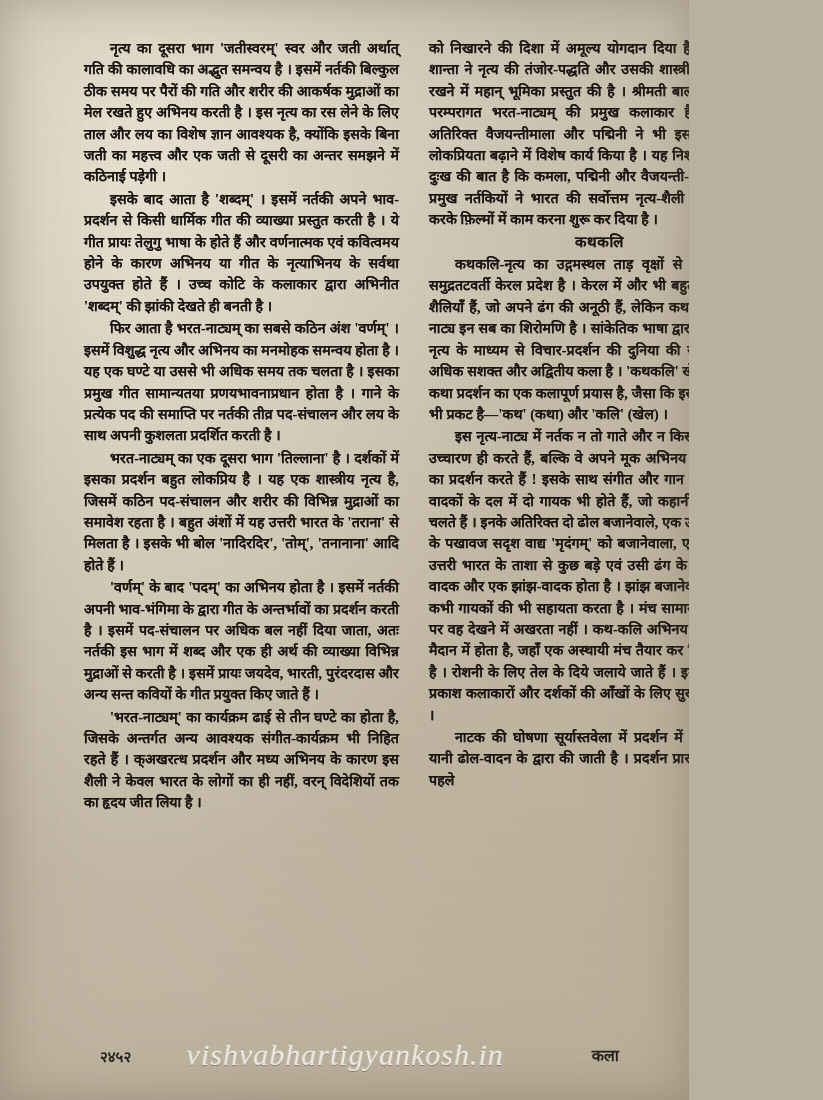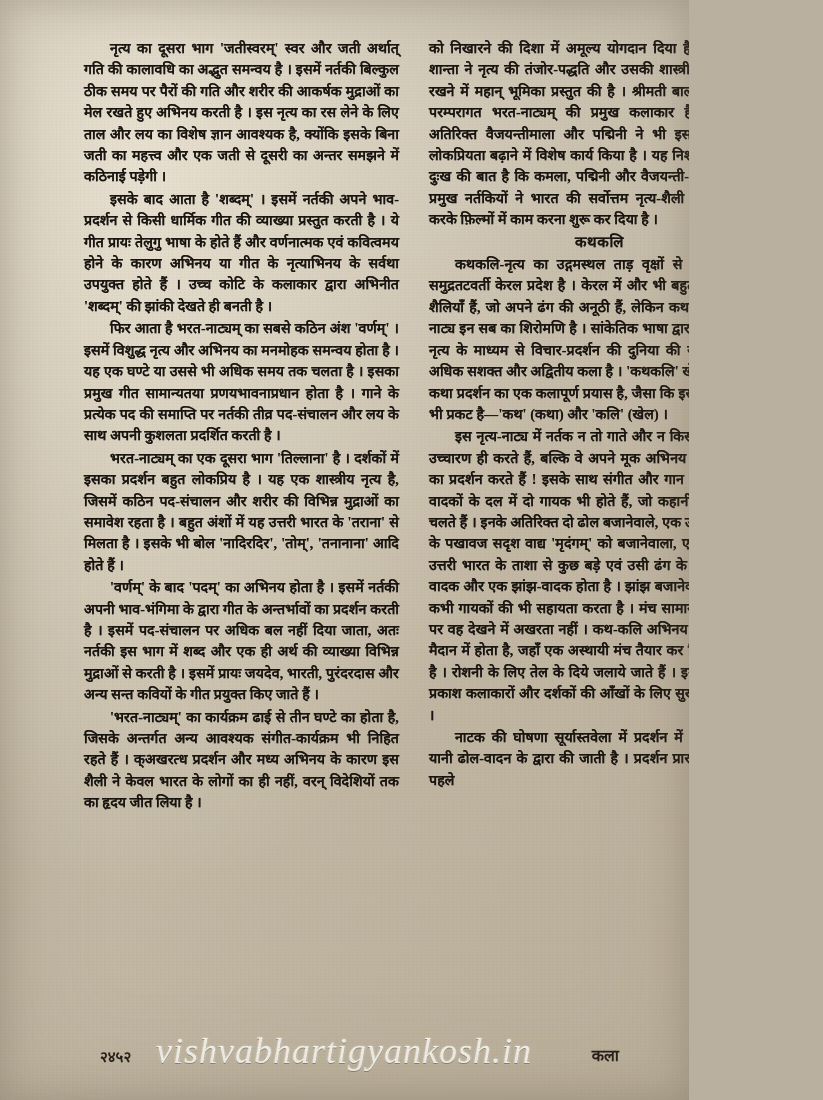--- a/index.html
+++ b/index.html
@@ -91,21 +91,21 @@
     color: #221c16;
     margin-top: 22px;
   }
   .watermark {
     position: absolute;
     left: 50%;
     bottom: 0px;
     transform: translateX(-52%);
     font-family: "Liberation Serif", "DejaVu Serif", serif;
     font-style: italic;
-    font-size: 36px;
+    font-size: 30px;
     letter-spacing: 1px;
     color: rgba(250,248,242,0.92);
     text-shadow:
       0 1px 0 rgba(90,80,66,0.55),
       0 0 2px rgba(255,255,255,0.7);
     white-space: nowrap;
   }
   .edge-shadow {
     position: absolute;
     inset: 0;

